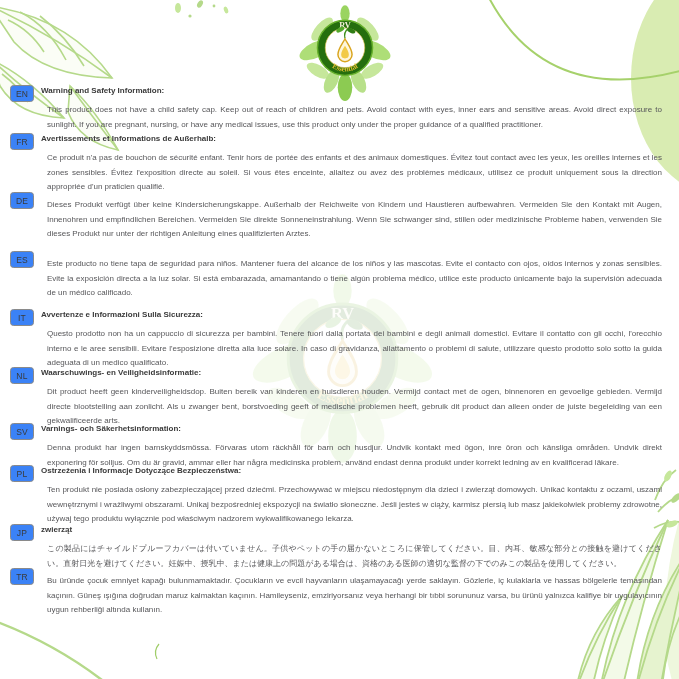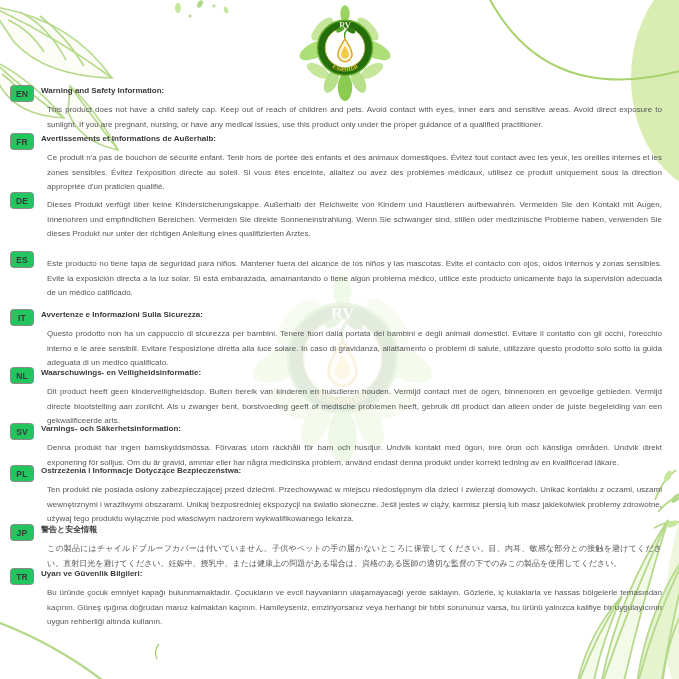--- a/index.html
+++ b/index.html
@@ -19,21 +19,21 @@
   .section:nth-of-type(5){top:309px;}
   .section:nth-of-type(6){top:367px;}
   .section:nth-of-type(7){top:423px;}
   .section:nth-of-type(8){top:465px;}
   .section:nth-of-type(9){top:524px;}
   .section:nth-of-type(10){top:568px;}
   .lang-badge{
     position:absolute;left:0;top:0;width:22px;height:15px;
     border:1.3px solid #8a8a8a;border-radius:3.5px;
     display:flex;align-items:center;justify-content:center;
-    font-size:8.5px;font-weight:bold;color:#3a3a3a;background:#22c55e;
+    font-size:8.5px;font-weight:normal;color:#3a3a3a;background:#3b82f6;
     letter-spacing:.2px;
   }
   .sec-text{margin-left:31px;width:627px;}
   .sec-heading{
     font-size:8px;font-weight:bold;color:#3a3a3a;line-height:12px;margin:0 0 2px 0;
   }
   .sec-body{
     font-size:8px;color:#57575a;line-height:14.5px;margin:6px;
     text-align:justify;
   }
@@ -211,27 +211,26 @@
       <p class="sec-heading">Ostrzeżenia i Informacje Dotyczące Bezpieczeństwa:</p>
       <p class="sec-body">Ten produkt nie posiada osłony zabezpieczającej przed dziećmi. Przechowywać w miejscu niedostępnym dla dzieci i zwierząt domowych. Unikać kontaktu z oczami, uszami wewnętrznymi i wrażliwymi obszarami. Unikaj bezpośredniej ekspozycji na światło słoneczne. Jeśli jesteś w ciąży, karmisz piersią lub masz jakiekolwiek problemy zdrowotne, używaj tego produktu wyłącznie pod właściwym nadzorem wykwalifikowanego lekarza.</p>
     </div>
   </div>
 
   <div class="section">
     <div class="lang-badge">
       <span>JP</span>
     </div>
     <div class="sec-text">
-      <p class="sec-heading">警告と安全情報</p>
+      <p class="sec-heading">zwierząt</p>
       <p class="sec-body">この製品にはチャイルドプルーフカバーは付いていません。子供やペットの手の届かないところに保管してください。目、内耳、敏感な部分との接触を避けてください。直射日光を避けてください。妊娠中、授乳中、または健康上の問題がある場合は、資格のある医師の適切な監督の下でのみこの製品を使用してください。</p>
     </div>
   </div>
 
   <div class="section">
     <div class="lang-badge">
       <span>TR</span>
     </div>
     <div class="sec-text">
-      <p class="sec-heading">Uyarı ve Güvenlik Bilgileri:</p>
       <p class="sec-body">Bu üründe çocuk emniyet kapağı bulunmamaktadır. Çocukların ve evcil hayvanların ulaşamayacağı yerde saklayın. Gözlerle, iç kulaklarla ve hassas bölgelerle temasından kaçının. Güneş ışığına doğrudan maruz kalmaktan kaçının. Hamileyseniz, emziriyorsanız veya herhangi bir tıbbi sorununuz varsa, bu ürünü yalnızca kalifiye bir uygulayıcının uygun rehberliği altında kullanın.</p>
     </div>
   </div>
 </div>
 
 </body></html>

